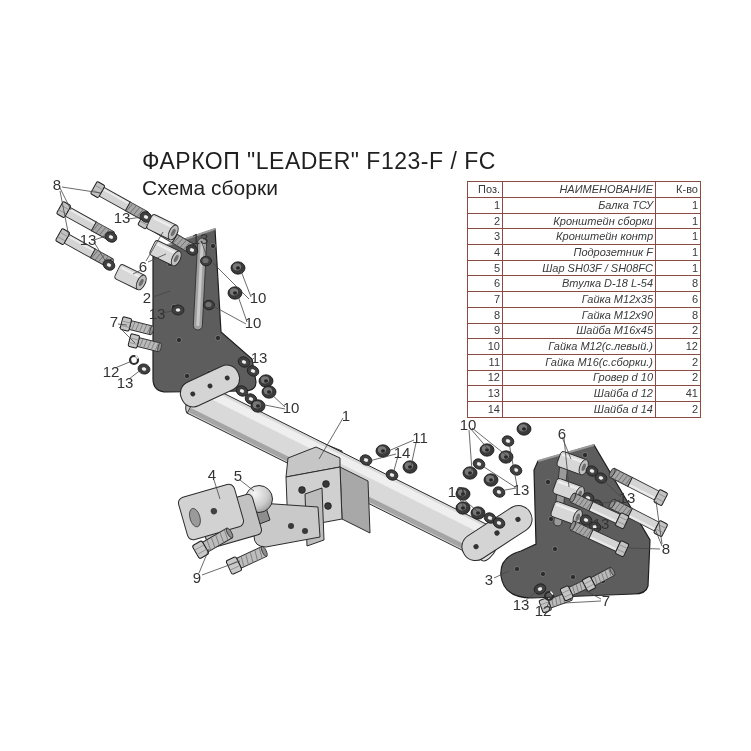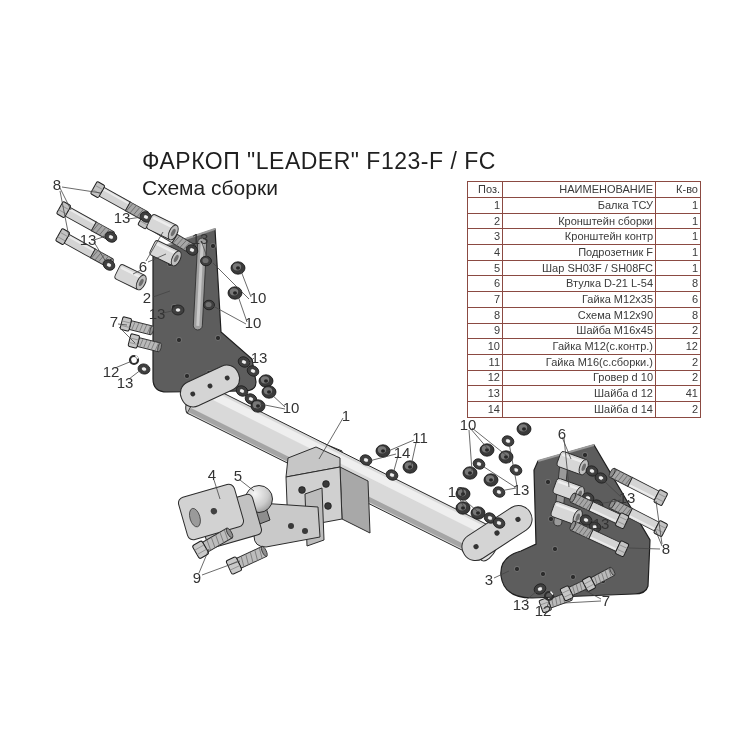--- a/index.html
+++ b/index.html
@@ -6,21 +6,21 @@
   #canvas{position:relative;width:751px;height:751px;background:#fff;overflow:hidden;
           font-family:"Liberation Sans",sans-serif;}
   #title{position:absolute;left:142px;top:148px;font-size:23px;color:#1f1f1f;
          letter-spacing:0.5px;white-space:nowrap;}
   #subtitle{position:absolute;left:142px;top:176px;font-size:21px;color:#1f1f1f;white-space:nowrap;}
   #tablewrap{position:absolute;left:467px;top:181px;}
   table.parts{border-collapse:collapse;font-size:11px;color:#3a3a3a;background:#fff;}
   table.parts th,table.parts td{border:1px solid #8b4a42;text-align:right;
          padding:0 2px;height:14.7px;line-height:1;font-weight:normal;white-space:nowrap;}
   table.parts th{height:15px;}
-  .c-pos{width:30px;} .c-name{width:148px;} .c-qty{width:40px;}
+  .c-pos{width:30px;} .c-name{width:148px;font-style:italic;} .c-qty{width:40px;}
   svg{position:absolute;left:0;top:0;}
   .callout{position:absolute;transform:translate(-50%,-50%);font-size:15px;color:#333;
            white-space:nowrap;z-index:5;}
 </style>
 </head>
 <body>
 
 <div id="canvas">
 
   <svg width="751" height="751" viewBox="0 0 751 751">
@@ -321,41 +321,41 @@
             <td class="c-name">Подрозетник F</td>
             <td class="c-qty">1</td>
           </tr>
           <tr>
             <td class="c-pos">5</td>
             <td class="c-name">Шар SH03F / SH08FC</td>
             <td class="c-qty">1</td>
           </tr>
           <tr>
             <td class="c-pos">6</td>
-            <td class="c-name">Втулка D-21 L-54</td>
+            <td class="c-name">Втулка D-18 L-54</td>
             <td class="c-qty">8</td>
           </tr>
           <tr>
             <td class="c-pos">7</td>
             <td class="c-name">Гайка М12х35</td>
             <td class="c-qty">6</td>
           </tr>
           <tr>
             <td class="c-pos">8</td>
-            <td class="c-name">Схема М12х90</td>
+            <td class="c-name">Гайка М12х90</td>
             <td class="c-qty">8</td>
           </tr>
           <tr>
             <td class="c-pos">9</td>
             <td class="c-name">Шайба М16х45</td>
             <td class="c-qty">2</td>
           </tr>
           <tr>
             <td class="c-pos">10</td>
-            <td class="c-name">Гайка М12(с.контр.)</td>
+            <td class="c-name">Гайка М12(с.левый.)</td>
             <td class="c-qty">12</td>
           </tr>
           <tr>
             <td class="c-pos">11</td>
             <td class="c-name">Гайка  М16(с.сборки.)</td>
             <td class="c-qty">2</td>
           </tr>
           <tr>
             <td class="c-pos">12</td>
             <td class="c-name">Гровер d 10</td>

